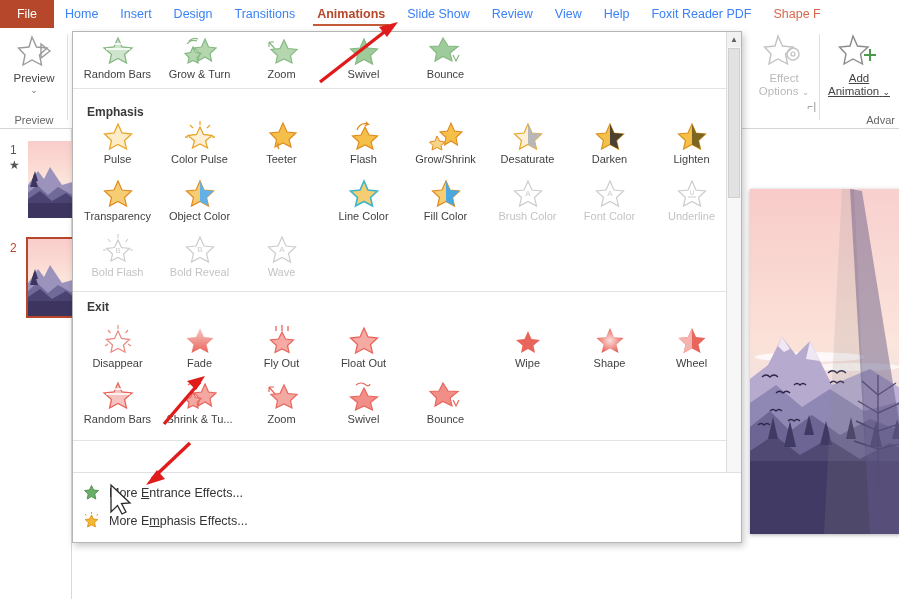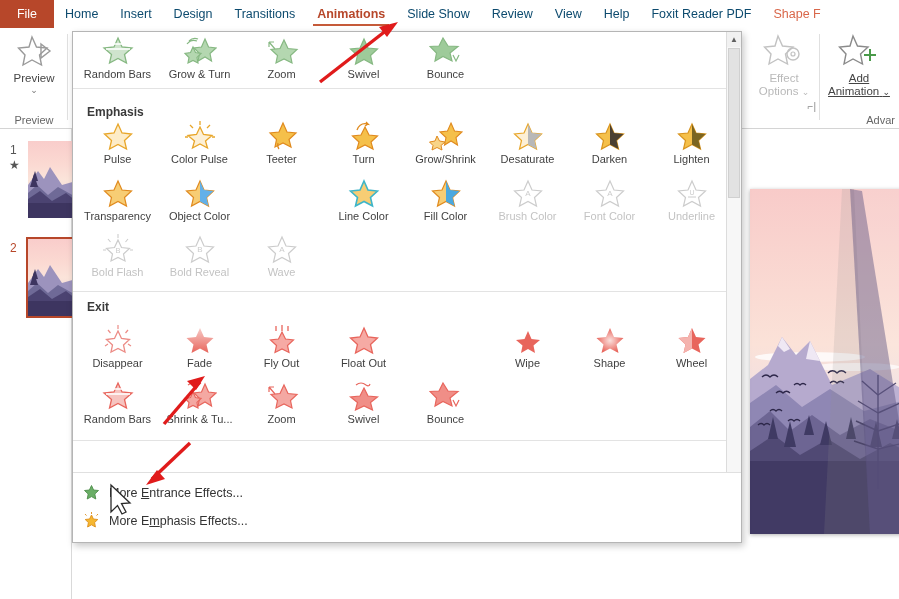--- a/index.html
+++ b/index.html
@@ -17,21 +17,21 @@
     background: #ffffff; display: flex; align-items: stretch;
     font-size: 12.5px; color: #444;
   }
   .tab-file {
     width: 54px; background: #b7472a; color: #fff;
     display: flex; align-items: center; justify-content: center;
     font-size: 12.5px;
   }
   .tab {
     padding: 0 11px; display: flex; align-items: center;
-    position: relative; white-space: nowrap; color: #0c4a6e;
+    position: relative; white-space: nowrap; color: #3b82f6;
   }
   .tab.active { color: #b7472a; font-weight: bold; }
   .tab.active::after {
     content: ""; position: absolute; left: 7px; right: 7px; bottom: 2px;
     height: 2px; background: #c55a39;
   }
   .tab.contextual { color: #d9674a; }
 
   
   .ribbon {
@@ -419,21 +419,21 @@
         </span>
         <span class="lbl">Teeter</span>
       </div>
       <div class="cell" style="left:250px;top:86px;">
         <span class="glyph">
           <svg width="34" height="31" viewBox="0 0 34 31">
             <path d="M18 7 L22 15 L30.5 16 L24 22 L26 29 L18 25 L10 29 L12 22 L5.5 16 L14 15 Z" fill="#f5c04a" stroke="#e08a1e" stroke-width="1.2"></path>
             <path d="M10 10 q3 -8 11 -6 l-2 -2 m2 2 l-3 2" stroke="#e08a1e" stroke-width="1.3" fill="none"></path>
           </svg>
         </span>
-        <span class="lbl">Turn</span>
+        <span class="lbl">Flash</span>
       </div>
       <div class="cell" style="left:332px;top:86px;">
         <span class="glyph">
           <svg width="34" height="31" viewBox="0 0 34 31">
             <path d="M22 3 L25.5 11 L33 12 L27 17.5 L28.5 25 L22 21 L15.5 25 L17 17.5 L11 12 L18.5 11 Z" fill="#f5c04a" stroke="#e08a1e" stroke-width="1.1"></path>
             <path d="M8 16 L10.5 21 L16 22 L12 25.5 L13 30 L8 27.5 L3 30 L4 25.5 L0.5 22 L6 21 Z" fill="#f8d488" stroke="#e08a1e" stroke-width="1"></path>
           </svg>
         </span>
         <span class="lbl">Grow/Shrink</span>
       </div>

